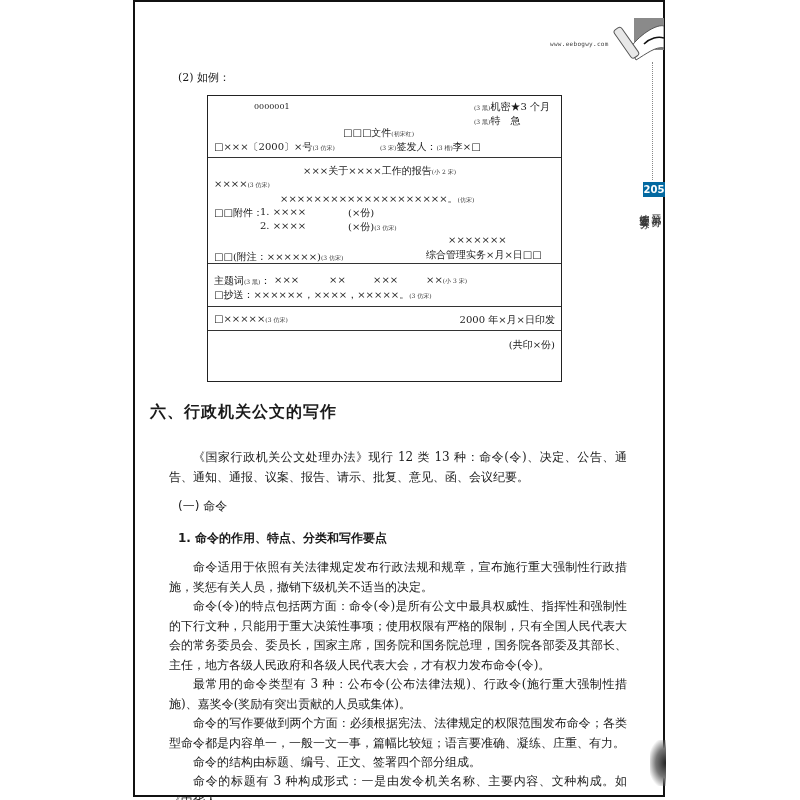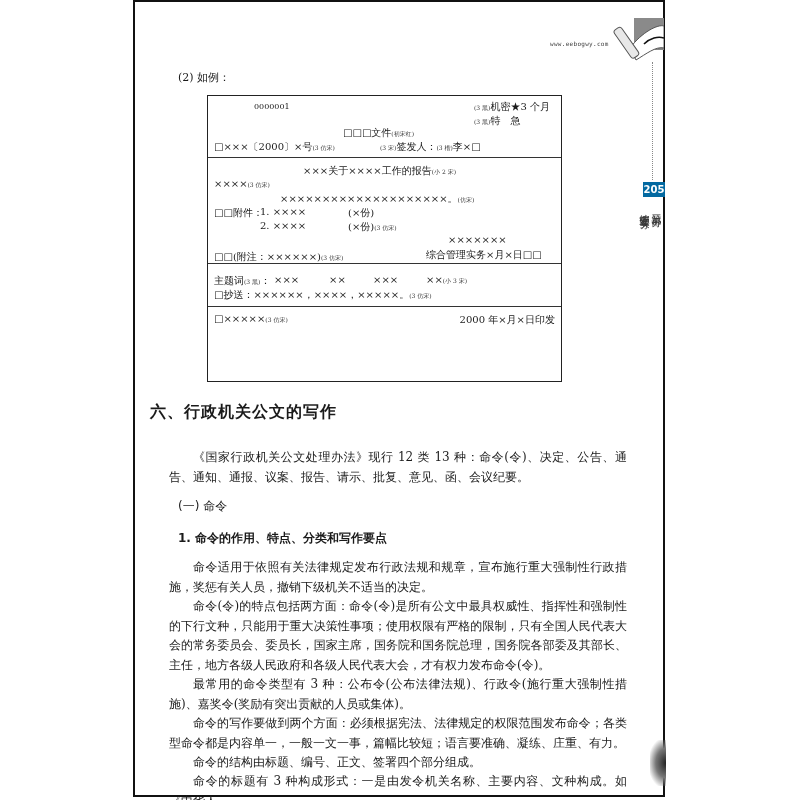--- a/index.html
+++ b/index.html
@@ -114,20 +114,23 @@
     <span class="abs" style="left:66px;top:10px;">×××</span>
     <span class="abs" style="left:121px;top:10px;">××</span>
     <span class="abs" style="left:165px;top:10px;">×××</span>
     <span class="abs" style="left:218px;top:10px;"><span>××</span><span class="tiny">(小 3 宋)</span></span>
     <span class="abs" style="left:6px;top:24px;"><span>□抄送：</span><span>××××××，××××，×××××。</span><span class="tiny">(3 仿宋)</span></span>
   </div>
   <div class="sec sec4">
     <span class="abs" style="left:6px;top:6px;"><span>□×××××</span><span class="tiny">(3 仿宋)</span></span>
     <span class="abs" style="right:6px;top:6px;">2000 年×月×日印发</span>
   </div>
+  <div class="sec sec5">
+    <span class="abs" style="right:6px;top:7px;">(共印×份)</span>
+  </div>
 </div>
 
 <div class="heading">六、行政机关公文的写作</div>
 <p class="para" style="top:436px;">《国家行政机关公文处理办法》现行 12 类 13 种：命令(令)、决定、公告、通告、通知、通报、议案、报告、请示、批复、意见、函、会议纪要。</p>
 <div class="sub">(一) 命令</div>
 <div class="h3">1. 命令的作用、特点、分类和写作要点</div>
 <p class="para" style="top:546px;">命令适用于依照有关法律规定发布行政法规和规章，宣布施行重大强制性行政措施，奖惩有关人员，撤销下级机关不适当的决定。</p>
 <p class="para" style="top:585px;">命令(令)的特点包括两方面：命令(令)是所有公文中最具权威性、指挥性和强制性的下行文种，只能用于重大决策性事项；使用权限有严格的限制，只有全国人民代表大会的常务委员会、委员长，国家主席，国务院和国务院总理，国务院各部委及其部长、主任，地方各级人民政府和各级人民代表大会，才有权力发布命令(令)。</p>
 <p class="para" style="top:663px;">最常用的命令类型有 3 种：公布令(公布法律法规)、行政令(施行重大强制性措施)、嘉奖令(奖励有突出贡献的人员或集体)。</p>
 <p class="para" style="top:702px;">命令的写作要做到两个方面：必须根据宪法、法律规定的权限范围发布命令；各类型命令都是内容单一，一般一文一事，篇幅比较短；语言要准确、凝练、庄重、有力。</p>

